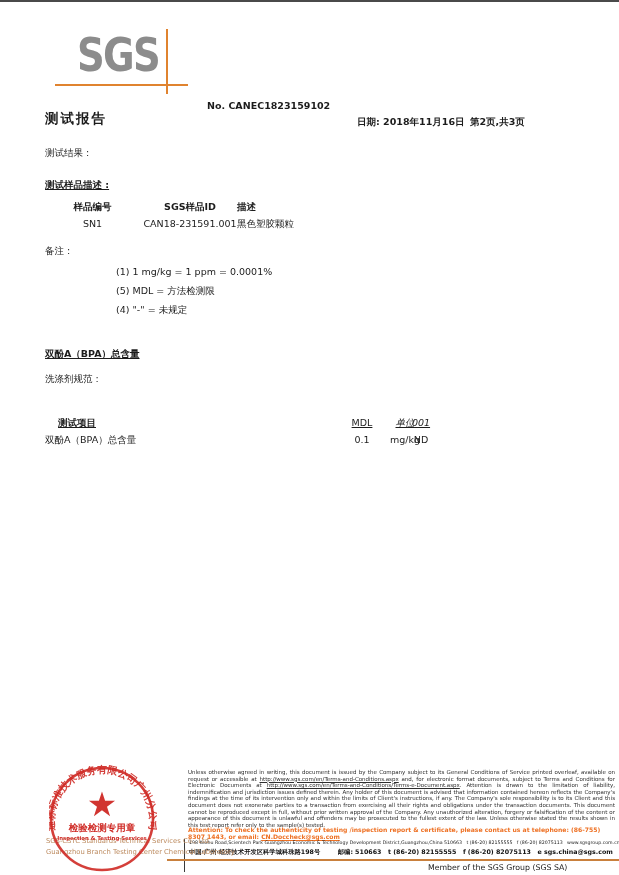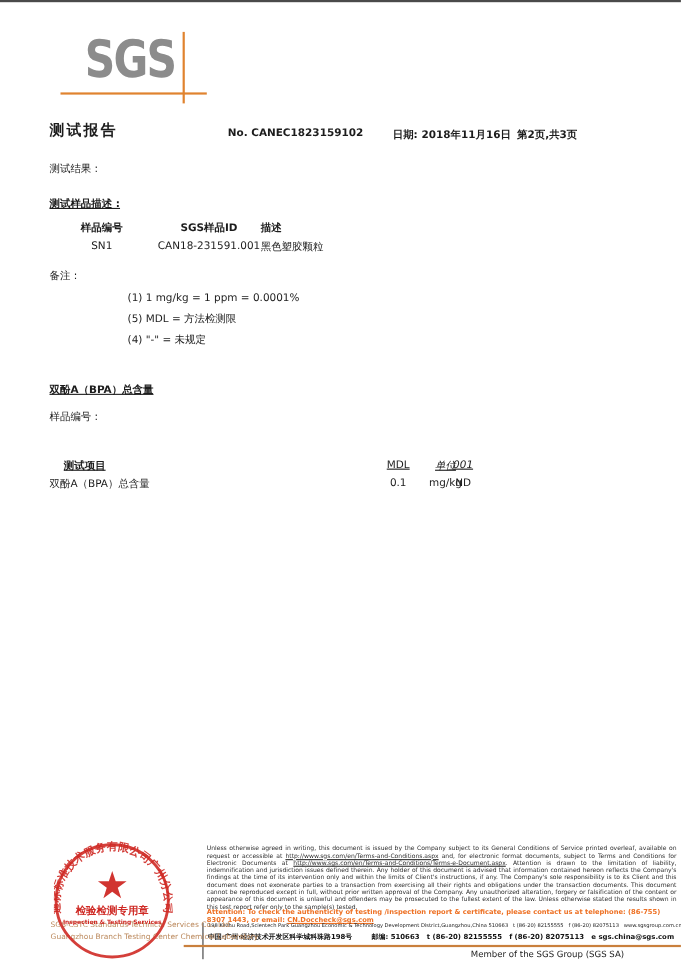--- a/index.html
+++ b/index.html
@@ -11,21 +11,21 @@
   .i{font-style:italic;}
   .topborder{left:0;top:0;width:619px;height:2px;background:#4a4a4a;}
   
   .logo-text{left:77px;top:31px;font-size:47px;font-weight:bold;color:#8c8c8c;
     letter-spacing:-2px;transform:scaleX(.82);transform-origin:left top;line-height:1;}
   .logo-hline{left:55px;top:84px;width:133px;height:2px;background:#e0832f;}
   .logo-vline{left:166px;top:29px;width:2px;height:65px;background:#e0832f;}
   
   .report-title{left:45px;top:110px;font-size:13.5px;font-weight:bold;letter-spacing:2px;}
   .hdr{font-size:9.5px;font-weight:bold;}
-  .report-no{left:207px;top:116px;}
+  .report-no{left:207px;top:100px;}
   .report-date{left:357px;top:116px;}
   .report-page{left:470px;top:116px;}
   .body-txt{font-size:9.5px;}
   .results-label{left:45px;top:147px;}
   .sample-desc{left:45px;top:179px;font-weight:bold;text-decoration:underline;}
   
   .st-c1{left:45px;width:95px;text-align:center;}
   .st-c2{left:140px;width:100px;text-align:center;}
   .st-c3{left:237px;}
   .st-h{top:201px;font-weight:bold;}
@@ -86,21 +86,21 @@
   <div class="abs body-txt st-v st-c3">黑色塑胶颗粒</div>
 
   <div class="abs body-txt remarks-label">备注 :</div>
   <div class="abs remarks-list">
     <div>(1) 1 mg/kg = 1 ppm = 0.0001%</div>
     <div>(5) MDL = 方法检测限</div>
     <div>(4) "-" = 未规定</div>
   </div>
 
   <div class="abs body-txt bpa-heading">双酚A（BPA）总含量</div>
-  <div class="abs body-txt method-label">样品编号 :</div>
+  <div class="abs body-txt method-label">洗涤剂规范 :</div>
 
   <div class="abs rt-h rt-item-h b u">测试项目</div>
   <div class="abs rt-h rt-unit u i">单位</div>
   <div class="abs rt-h rt-mdl u">MDL</div>
   <div class="abs rt-h rt-sam u i">001</div>
   <div class="abs rt-r rt-item">双酚A（BPA）总含量</div>
   <div class="abs rt-r rt-unit">mg/kg</div>
   <div class="abs rt-r rt-mdl">0.1</div>
   <div class="abs rt-r rt-sam">ND</div>
 

